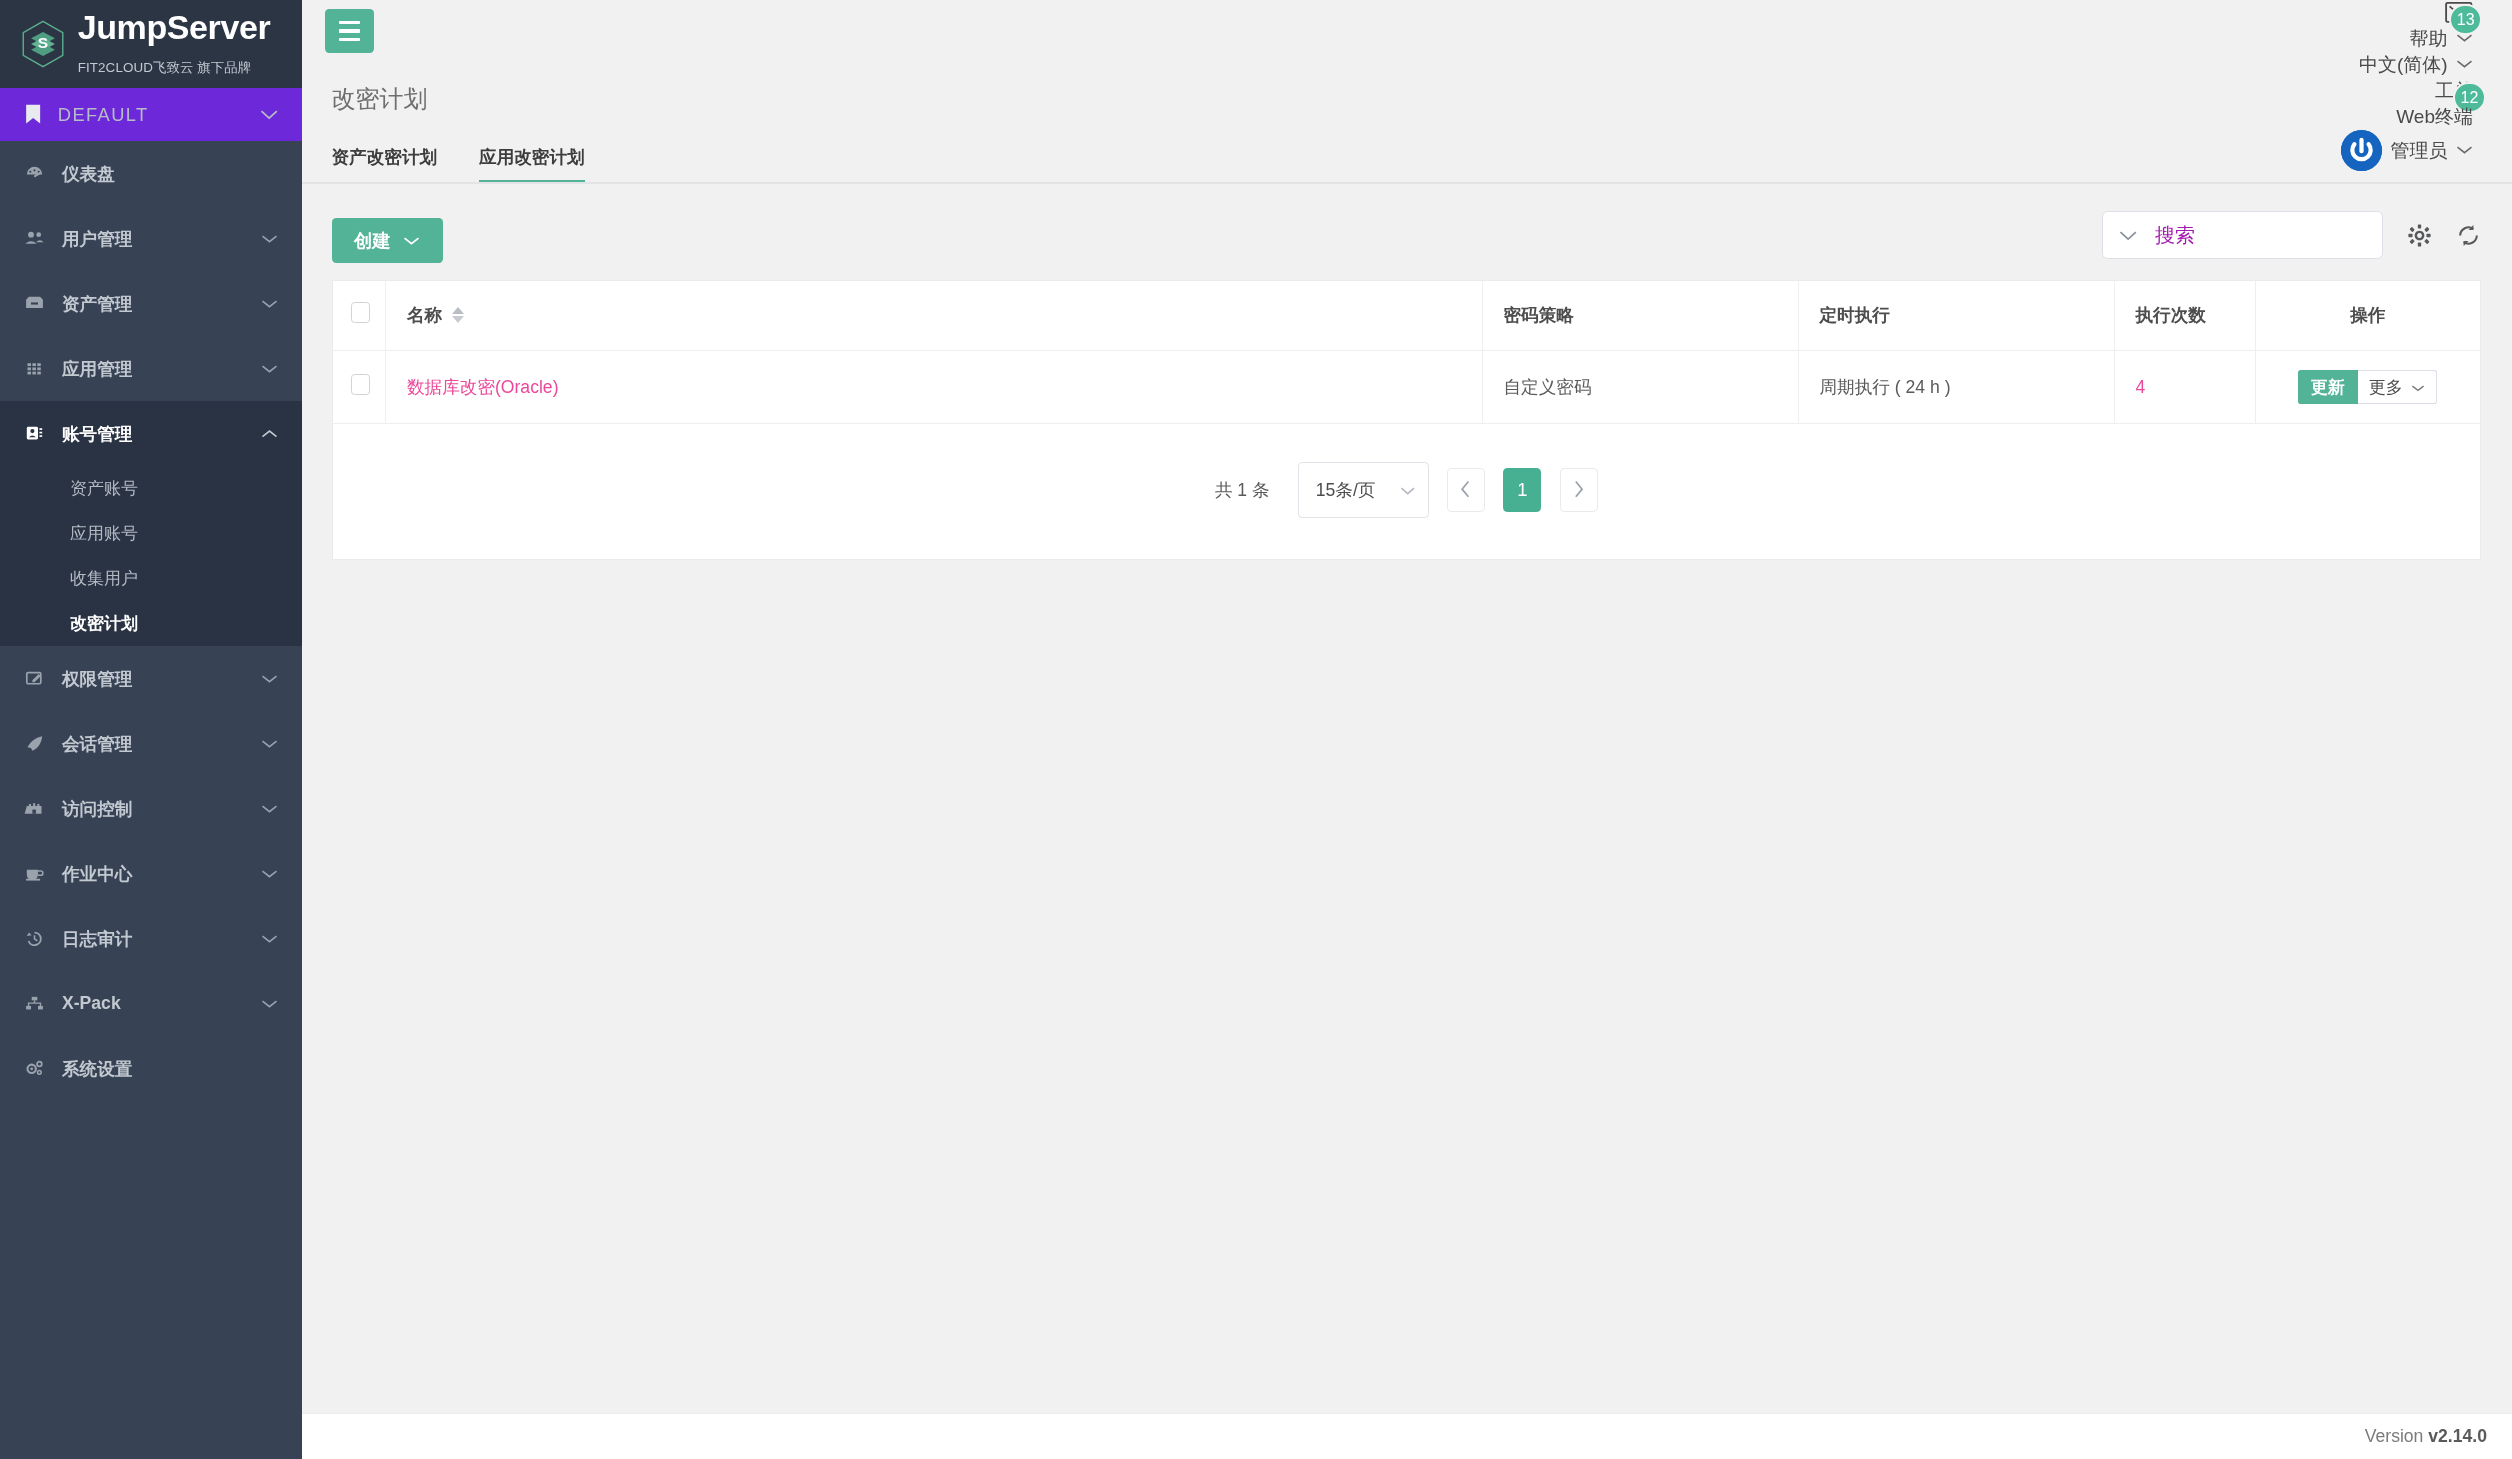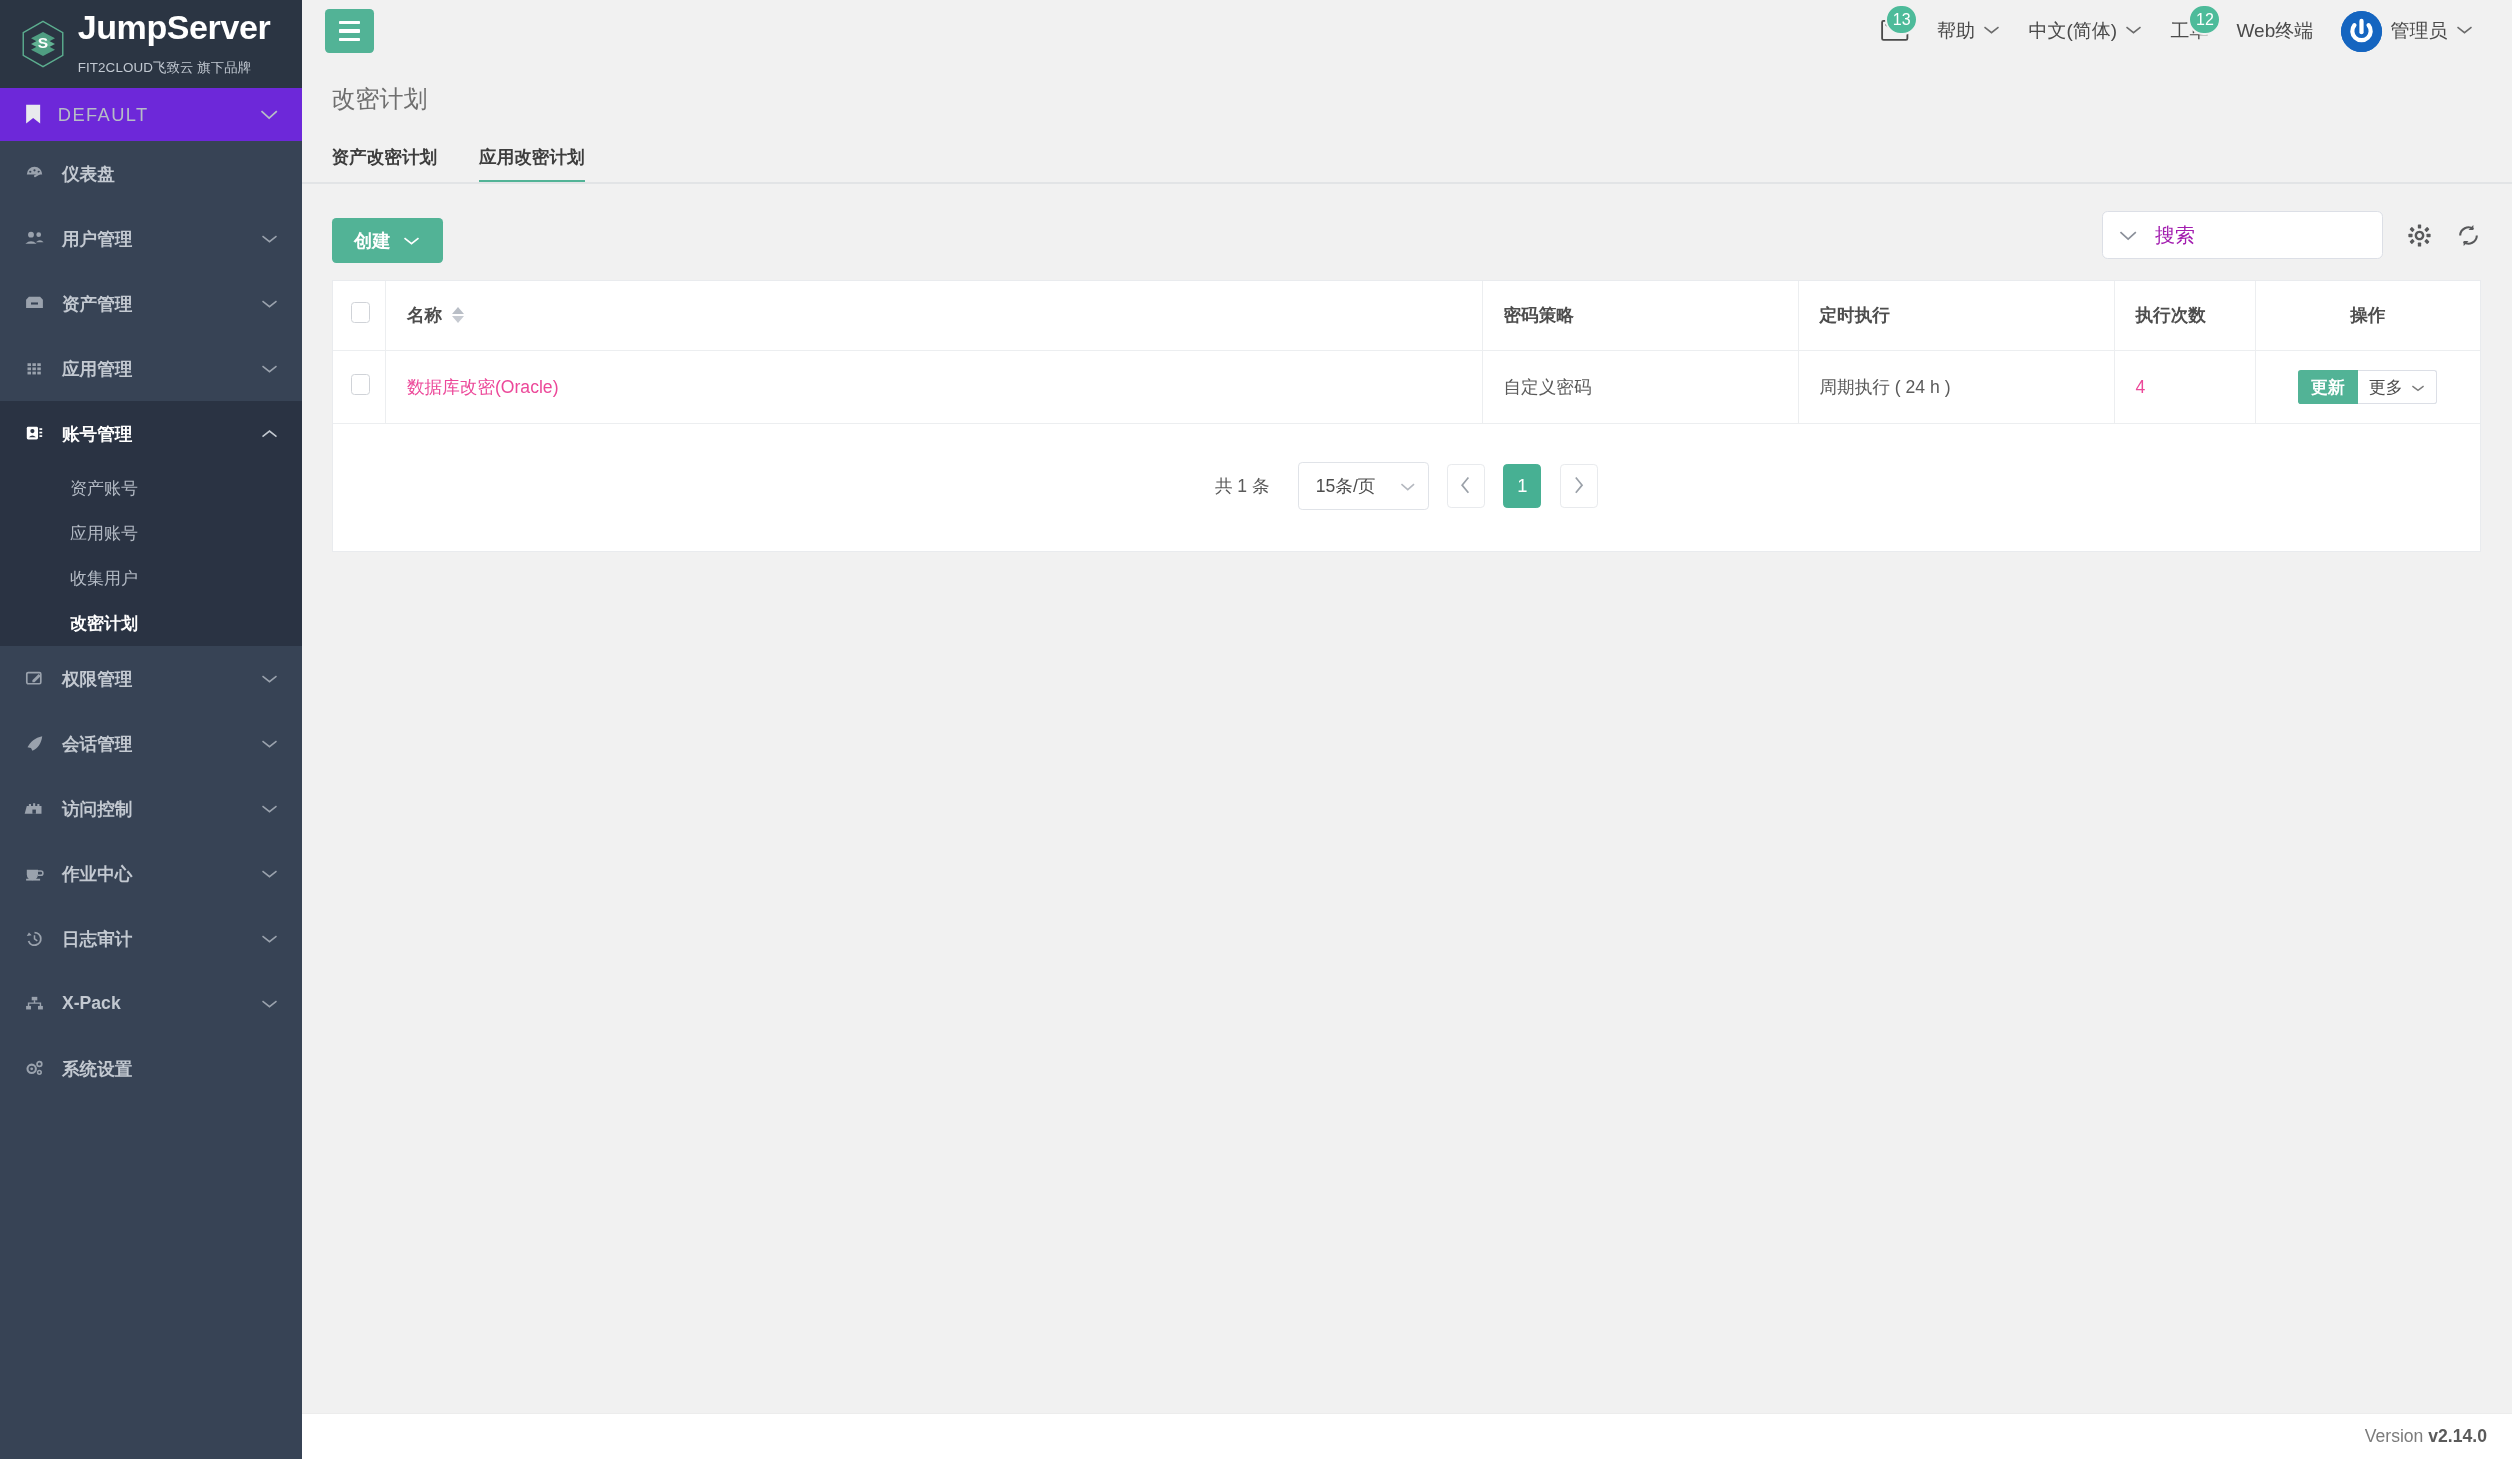--- a/index.html
+++ b/index.html
@@ -60,21 +60,21 @@
     height: 62px; flex: 0 0 62px; background: #f1f1f1;
     display: flex; align-items: center; padding: 0 25px 0 22.5px;
   }
   .hamburger {
     width: 49px; height: 44px; background: #52b396; border-radius: 4.2px;
     display: flex; flex-direction: column; align-items: center; justify-content: center; gap: 4.9px;
     cursor: pointer;
   }
   .hamburger span { display: block; width: 21px; height: 3.5px; background: #fff; border-radius: 0.7px; }
   .topbar-spacer { flex: 1; }
-  .topbar-right { display: flex; align-items: flex-end; gap: 0px; height: 62px;}
+  .topbar-right { display: flex; align-items: flex-end; gap: 0px; height: 62px; flex-direction: column;}
   .tb-cell { display: flex; align-items: center; gap: 8.4px; padding: 0 14px; position: relative; height: 62px; cursor: pointer;}
   .tb-txt { color: #4a4a4a; font-size: 19px; white-space: nowrap;}
   .badge {
     position: absolute; top: 4.2px; left: 19.7px;
     min-width: 31px; height: 31px; padding: 0 5.6px;
     background: #4dbb9a; color: #fff; border-radius: 17px;
     font-size: 16px; display: flex; align-items: center; justify-content: center;
     border: 2.8px solid #f1f1f1; font-weight: normal;
   }
   .badge.bright { left: 32px; }
@@ -154,21 +154,21 @@
   .btn-more {
     background: #fff; color: #4d4d4d; border: 1.4px solid #dcdfe6; border-left: none;
     height: 34px; padding: 0 11.2px; font-size: 17px;
     border-radius: 0 2.8px 2.8px 0; cursor: pointer; font-family: inherit;
     display: flex; align-items: center; gap: 8.4px;
   }
 
   .pager { display: flex; align-items: center; justify-content: center; gap: 18.3px; padding: 38px 0 41px 0; }
   .pg-total { font-size: 17.6px; color: #5a5a5a; margin-right: 9.8px; }
   .pg-select {
-    height: 48px; min-width: 131px; border: 1.4px solid #e0e3e8; border-radius: 4.2px;
+    height: 56px; min-width: 131px; border: 1.4px solid #e0e3e8; border-radius: 4.2px;
     background: #fff; display: flex; align-items: center; justify-content: space-between;
     padding: 0 12.7px 0 17px; gap: 9.8px; cursor: pointer;
   }
   .pg-select span { font-size: 17.6px; color: #4d4d4d; }
   .pg-btn {
     width: 38px; height: 44px; border: 1.4px solid #e8eaed; border-radius: 4.2px;
     background: #fff; display: flex; align-items: center; justify-content: center;
     color: #9aa0a8; cursor: pointer;
   }
   .pg-btn.cur { background: #47b093; border-color: #47b093; color: #fff; font-size: 18.3px; font-weight: normal;}

